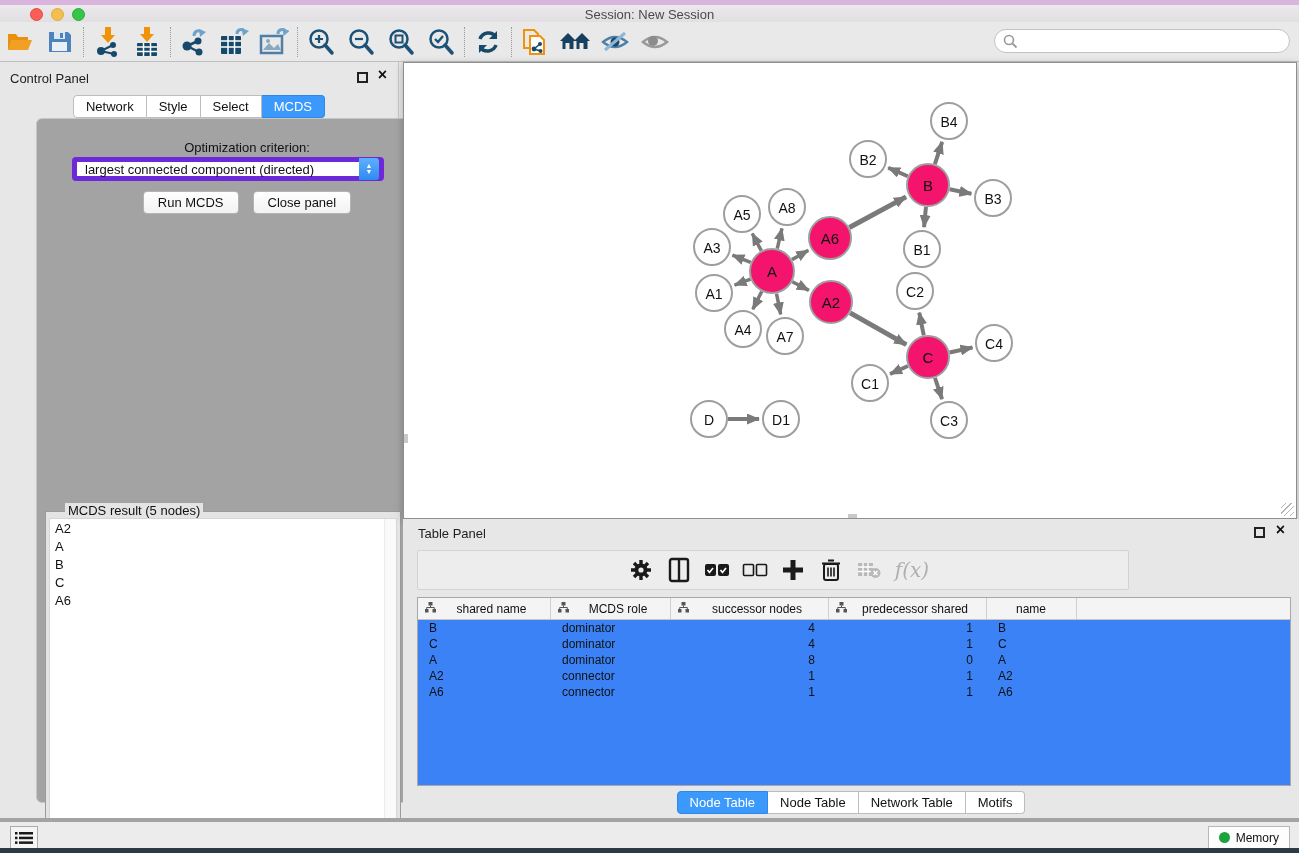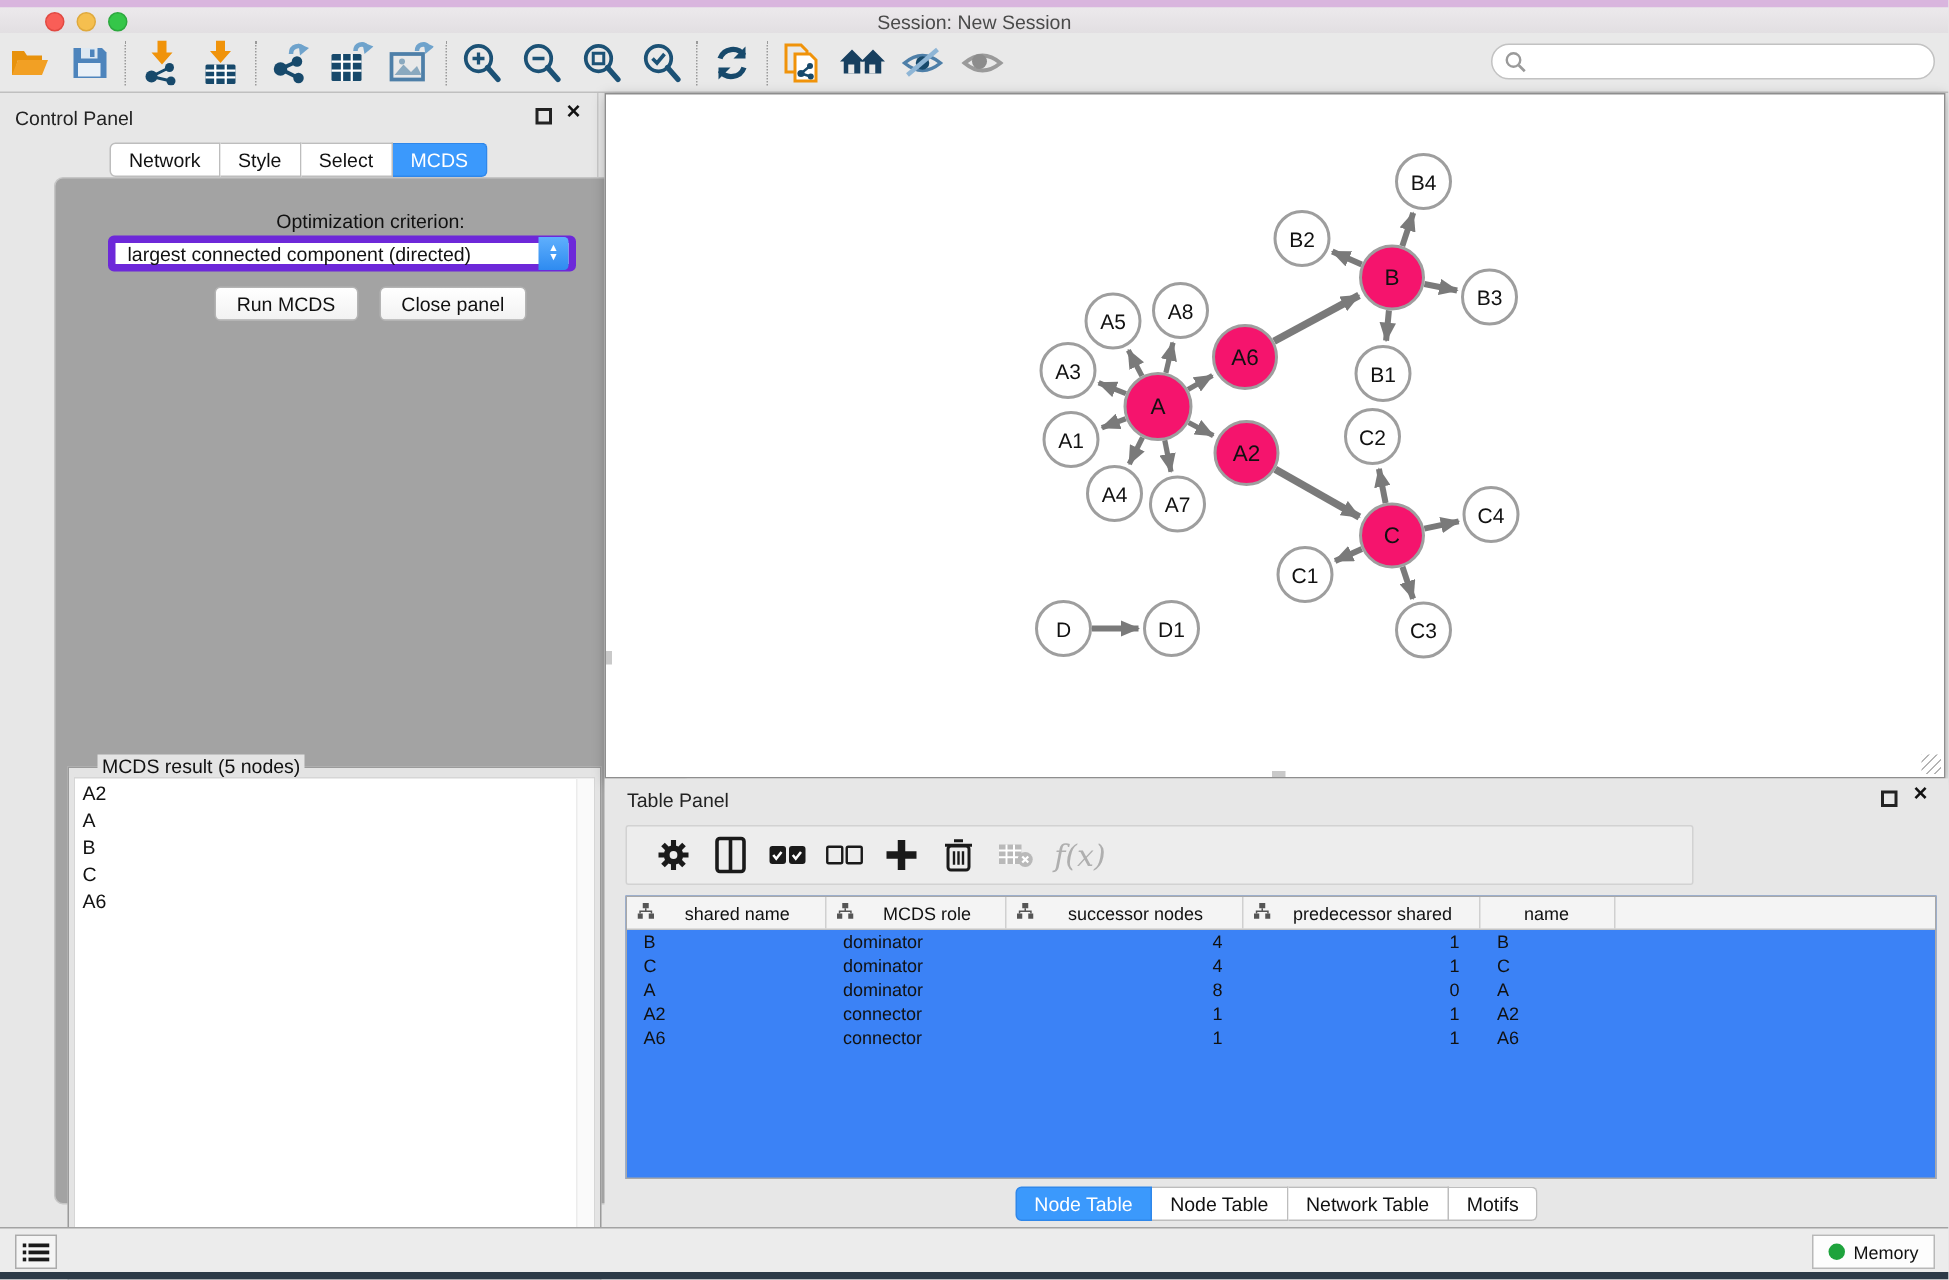--- a/index.html
+++ b/index.html
@@ -64,34 +64,34 @@
   .net-canvas { position:absolute; left:0; top:26px; width:892px; height:429px; background:#fff; }
   .resize-grip { position:absolute; right:2px; bottom:2px; width:13px; height:13px;
     background:repeating-linear-gradient(135deg, transparent 0 3px, #B5B5B5 3px 4px); }
   .mini-mark-left { position:absolute; left:0; top:345px; width:4px; height:9px; background:#C9C9C9; }
   .mini-mark-bottom { position:absolute; left:444px; bottom:0; width:9px; height:4px; background:#C9C9C9; }
 
   
   .table-panel { position:absolute; left:403px; top:519px; width:896px; height:299px; background:#E7E7E7; }
   .tp-header { position:absolute; left:15px; top:7px; font-size:13px; color:#222; }
   .tp-toolbar { position:absolute; left:14px; top:31px; width:712px; height:40px; background:#EDEDED;
-    border:1px solid #D2D2D2; border-radius:2px; display:flex; align-items:center; padding-left:12px; }
+    border:1px solid #D2D2D2; border-radius:2px; display:flex; align-items:center; padding-left:12px;justify-content:center; }
   .tp-icon { display:flex; align-items:center; justify-content:center; width:38px; height:32px; }
   .fx { font-family:"DejaVu Serif","Liberation Serif",serif; font-style:italic; font-size:20px; color:#AFAFAF; }
   .data-table { position:absolute; left:14px; top:78px; width:874px; height:189px; background:#3b82f6; border:1px solid #A8A8A8; }
   .dt-header { display:flex; height:22px; background:#F4F4F4; border-bottom:1px solid #C4C4C4; }
   .dt-hcell { display:flex; align-items:center; font-size:12px; color:#111; border-right:1px solid #D0D0D0;
     padding-left:7px; gap:5px; }
   .dt-hcell .hlabel { flex:1; text-align:center; padding-right:8px; }
   .dt-row { display:flex; height:16px; align-items:center; }
   .dt-cell { font-size:12px; color:#111; overflow:hidden; white-space:nowrap; }
   .tp-tabs { position:absolute; left:0; top:272px; width:100%; display:flex; justify-content:center; }
 
   
-  .status-bar { position:absolute; left:0; top:818px; width:1299px; height:30px; background:#ECECEC; border-top:1px solid #a3a3a3; }
+  .status-bar { position:absolute; left:0; top:818px; width:1299px; height:30px; background:#ECECEC; border-top:4px solid #a3a3a3; }
   .list-btn { position:absolute; left:10px; top:4px; width:28px; height:23px; background:#F5F5F5;
     border:1px solid #ABABAB; display:flex; align-items:center; justify-content:center; }
   .memory-btn { position:absolute; right:9px; top:4px; height:23px; background:#FDFDFD; border:1px solid #B8B8B8;
     display:flex; align-items:center; gap:6px; padding:0 10px; font-size:12px; color:#111; }
   .mem-dot { width:11px; height:11px; border-radius:50%; background:#1EA33C; }
   .wall-bottom { position:absolute; left:0; top:848px; width:1299px; height:5px; background:#2C3A47; }
 </style>
 </head>
 <body>
 

